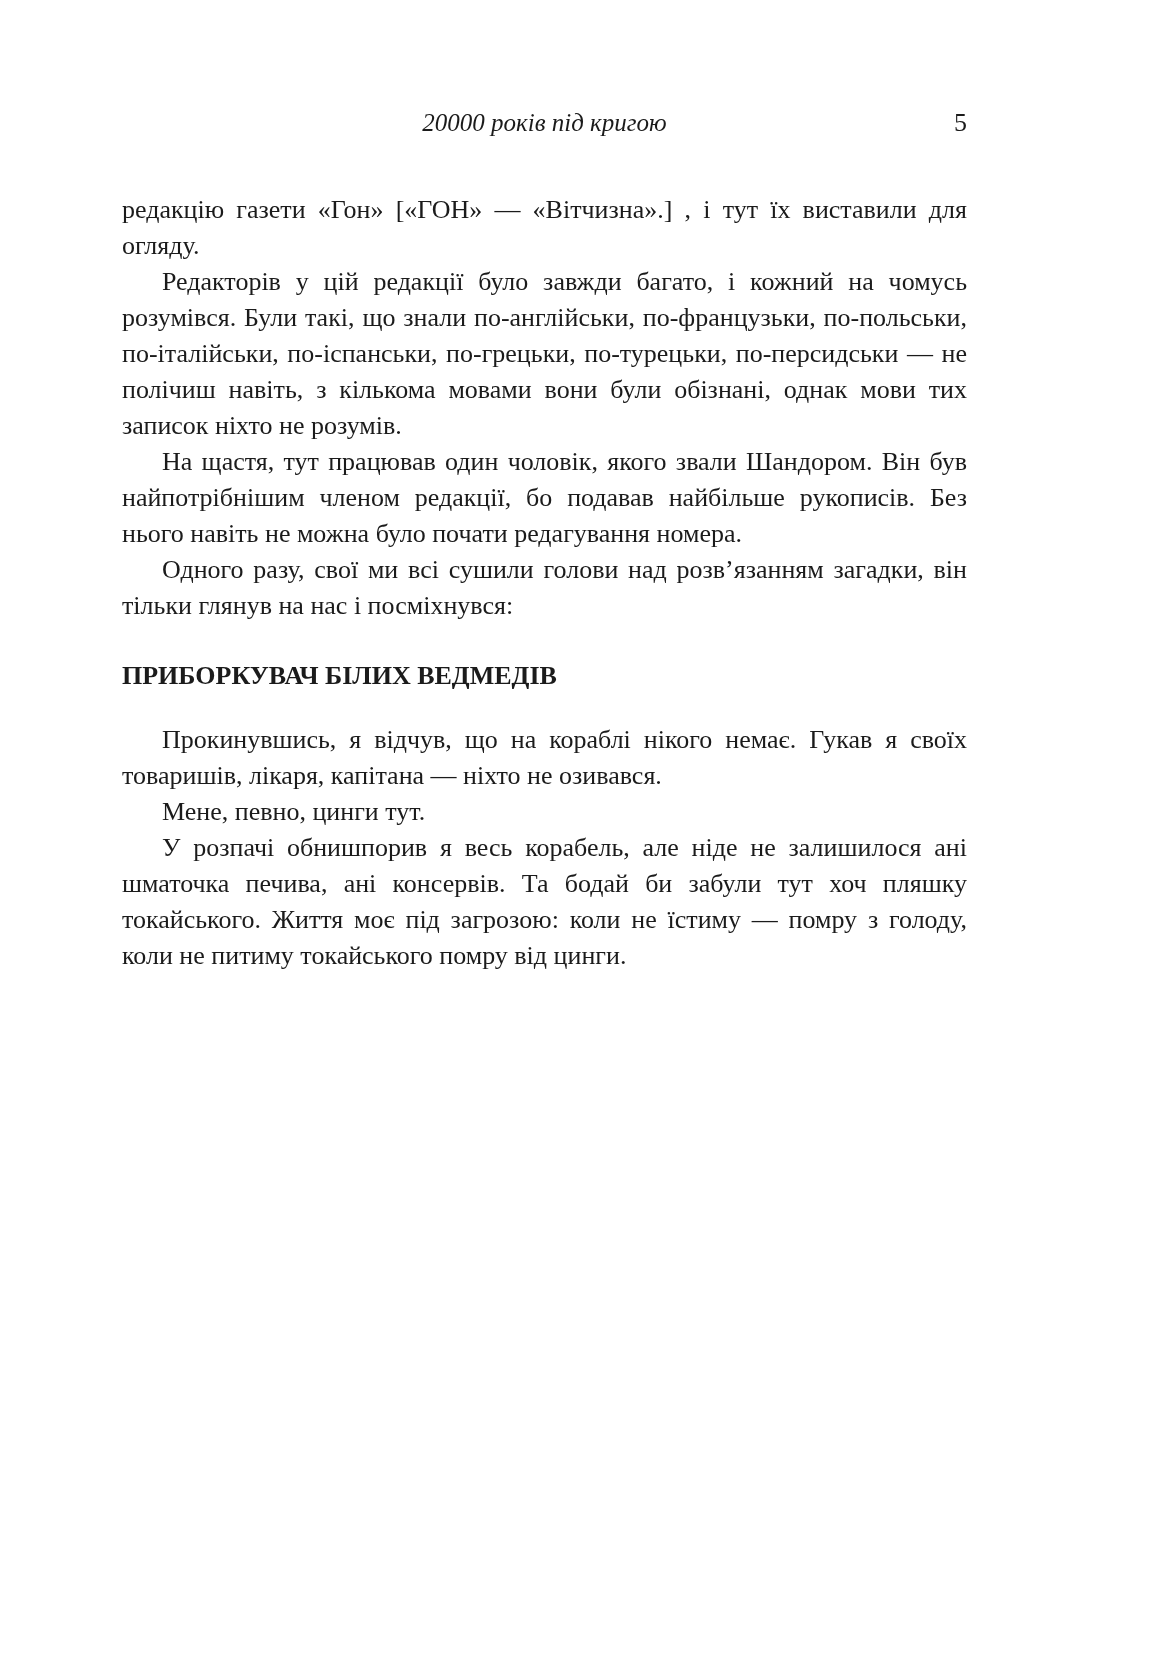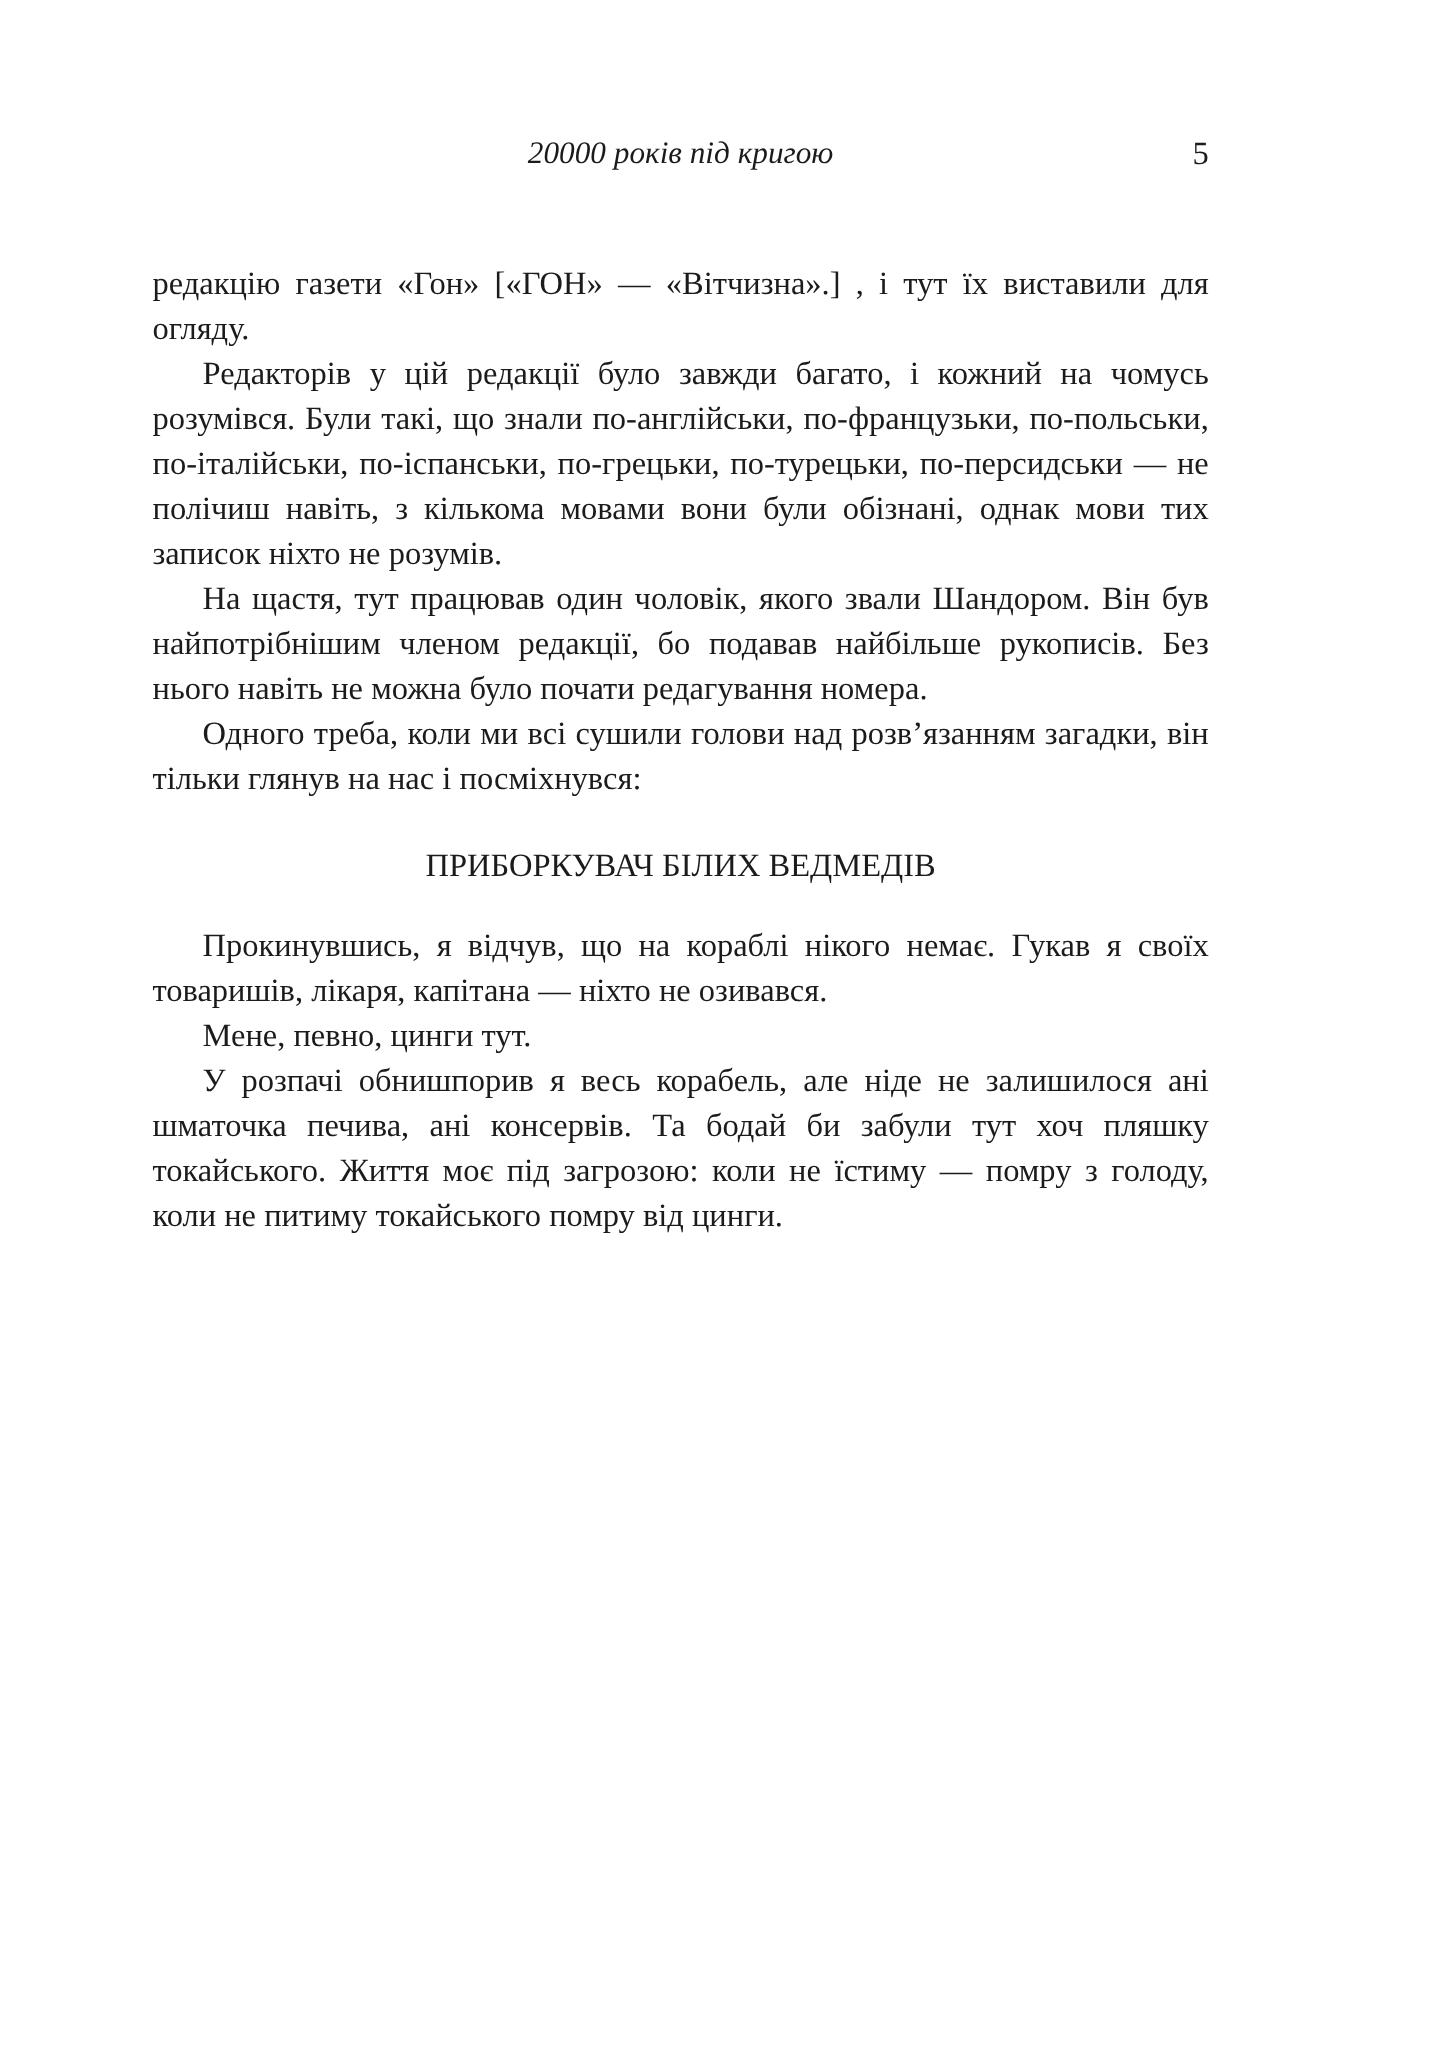--- a/index.html
+++ b/index.html
@@ -42,35 +42,33 @@
     font-style: normal;
   }
   .body-text {
     position: absolute;
     top: 192px;
     left: 122px;
     width: 845px;
     font-size: 26px;
     line-height: 36px;
     text-align: justify;
-    margin-top: 17px;
   }
   .para {
     margin: 0;
     padding: 0;
   }
   .para.indent {
     text-indent: 40px;
     font-family: Liberation Serif, serif;
   }
   .section-heading {
     margin: 34px 0 28px 0;
     padding: 0;
-    text-align: center;
-    font-weight: normal;
+    font-weight: bold;
     font-size: 26px;
     line-height: 36px;
     text-indent: 0;
   }
 </style>
 </head>
 <body>
 
 <div class="page">
 
@@ -80,21 +78,21 @@
   </header>
 
   <main class="body-text">
 
     <p class="para">редакцію газети «Гон» [«ГОН» — «Вітчизна».] , і тут їх виставили для огляду.</p>
 
     <p class="para indent">Редакторів у цій редакції було завжди багато, і кожний на чомусь розумівся. Були такі, що знали по-англійськи, по-французьки, по-польськи, по-італійськи, по-іспанськи, по-грецьки, по-турецьки, по-персидськи — не полічиш навіть, з кількома мовами вони були обізнані, однак мови тих записок ніхто не розумів.</p>
 
     <p class="para indent">На щастя, тут працював один чоловік, якого звали Шандором. Він був найпотрібнішим членом редакції, бо подавав найбільше рукописів. Без нього навіть не можна було почати редагування номера.</p>
 
-    <p class="para indent">Одного треба, коли ми всі сушили голови над розв’язанням загадки, він тільки глянув на нас і посміхнувся:</p>
+    <p class="para indent">Одного разу, свої ми всі сушили голови над розв’язанням загадки, він тільки глянув на нас і посміхнувся:</p>
 
 
 
     <h2 class="section-heading">ПРИБОРКУВАЧ БІЛИХ ВЕДМЕДІВ</h2>
 
     <p class="para indent">Прокинувшись, я відчув, що на кораблі нікого немає. Гукав я своїх товаришів, лікаря, капітана — ніхто не озивався.</p>
 
     <p class="para indent">Мене, певно, цинги тут.</p>
 
     <p class="para indent">У розпачі обнишпорив я весь корабель, але ніде не залишилося ані шматочка печива, ані консервів. Та бодай би забули тут хоч пляшку токайського. Життя моє під загрозою: коли не їстиму — помру з голоду, коли не питиму токайського помру від цинги.</p>

